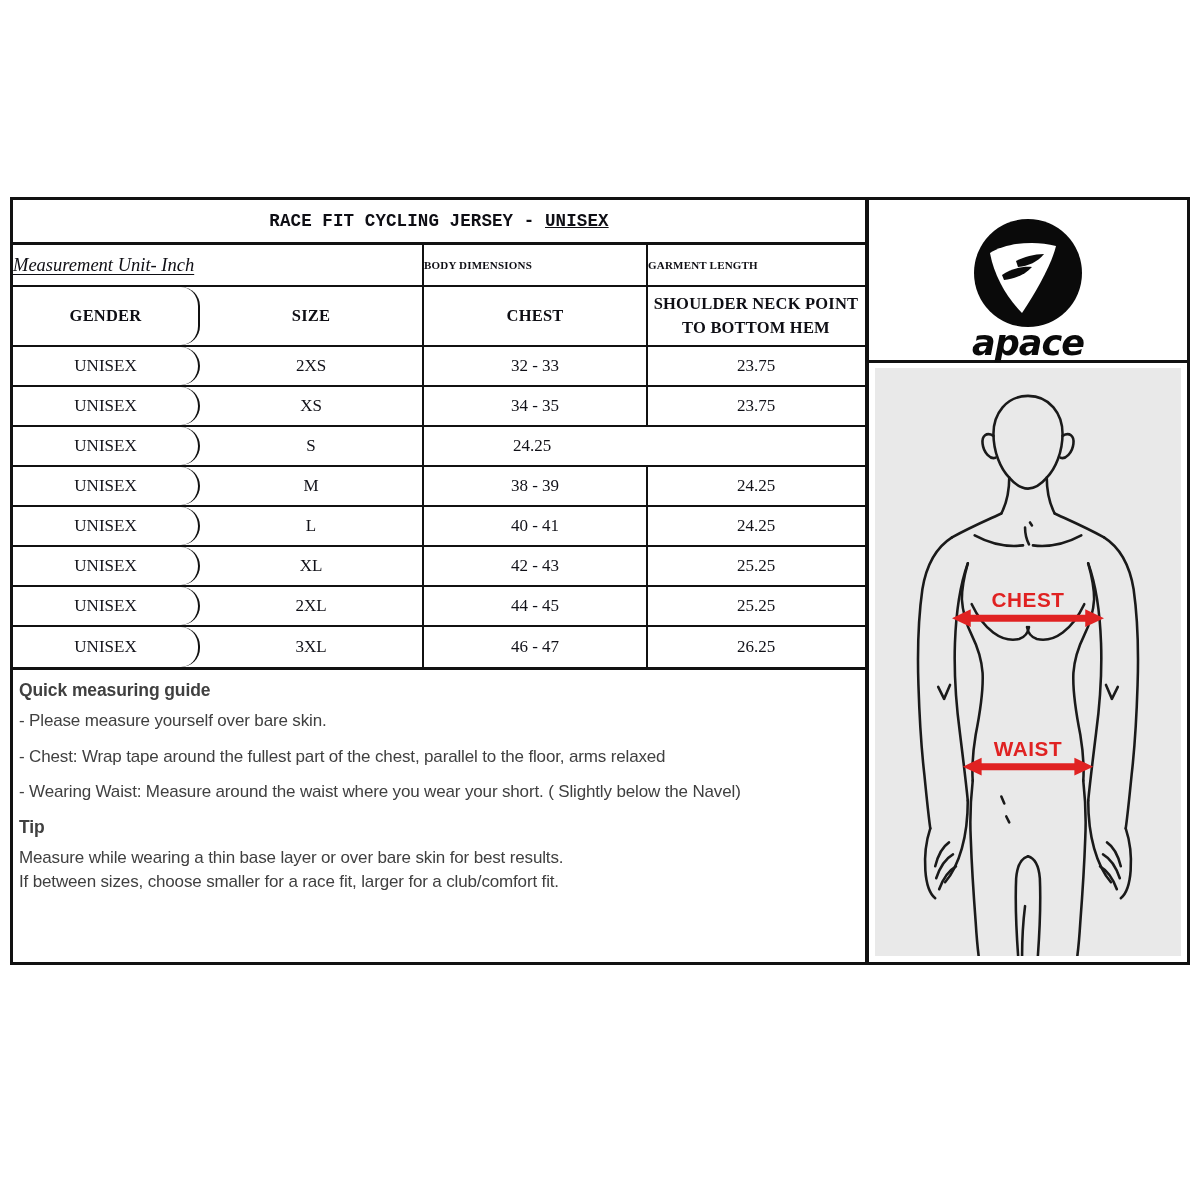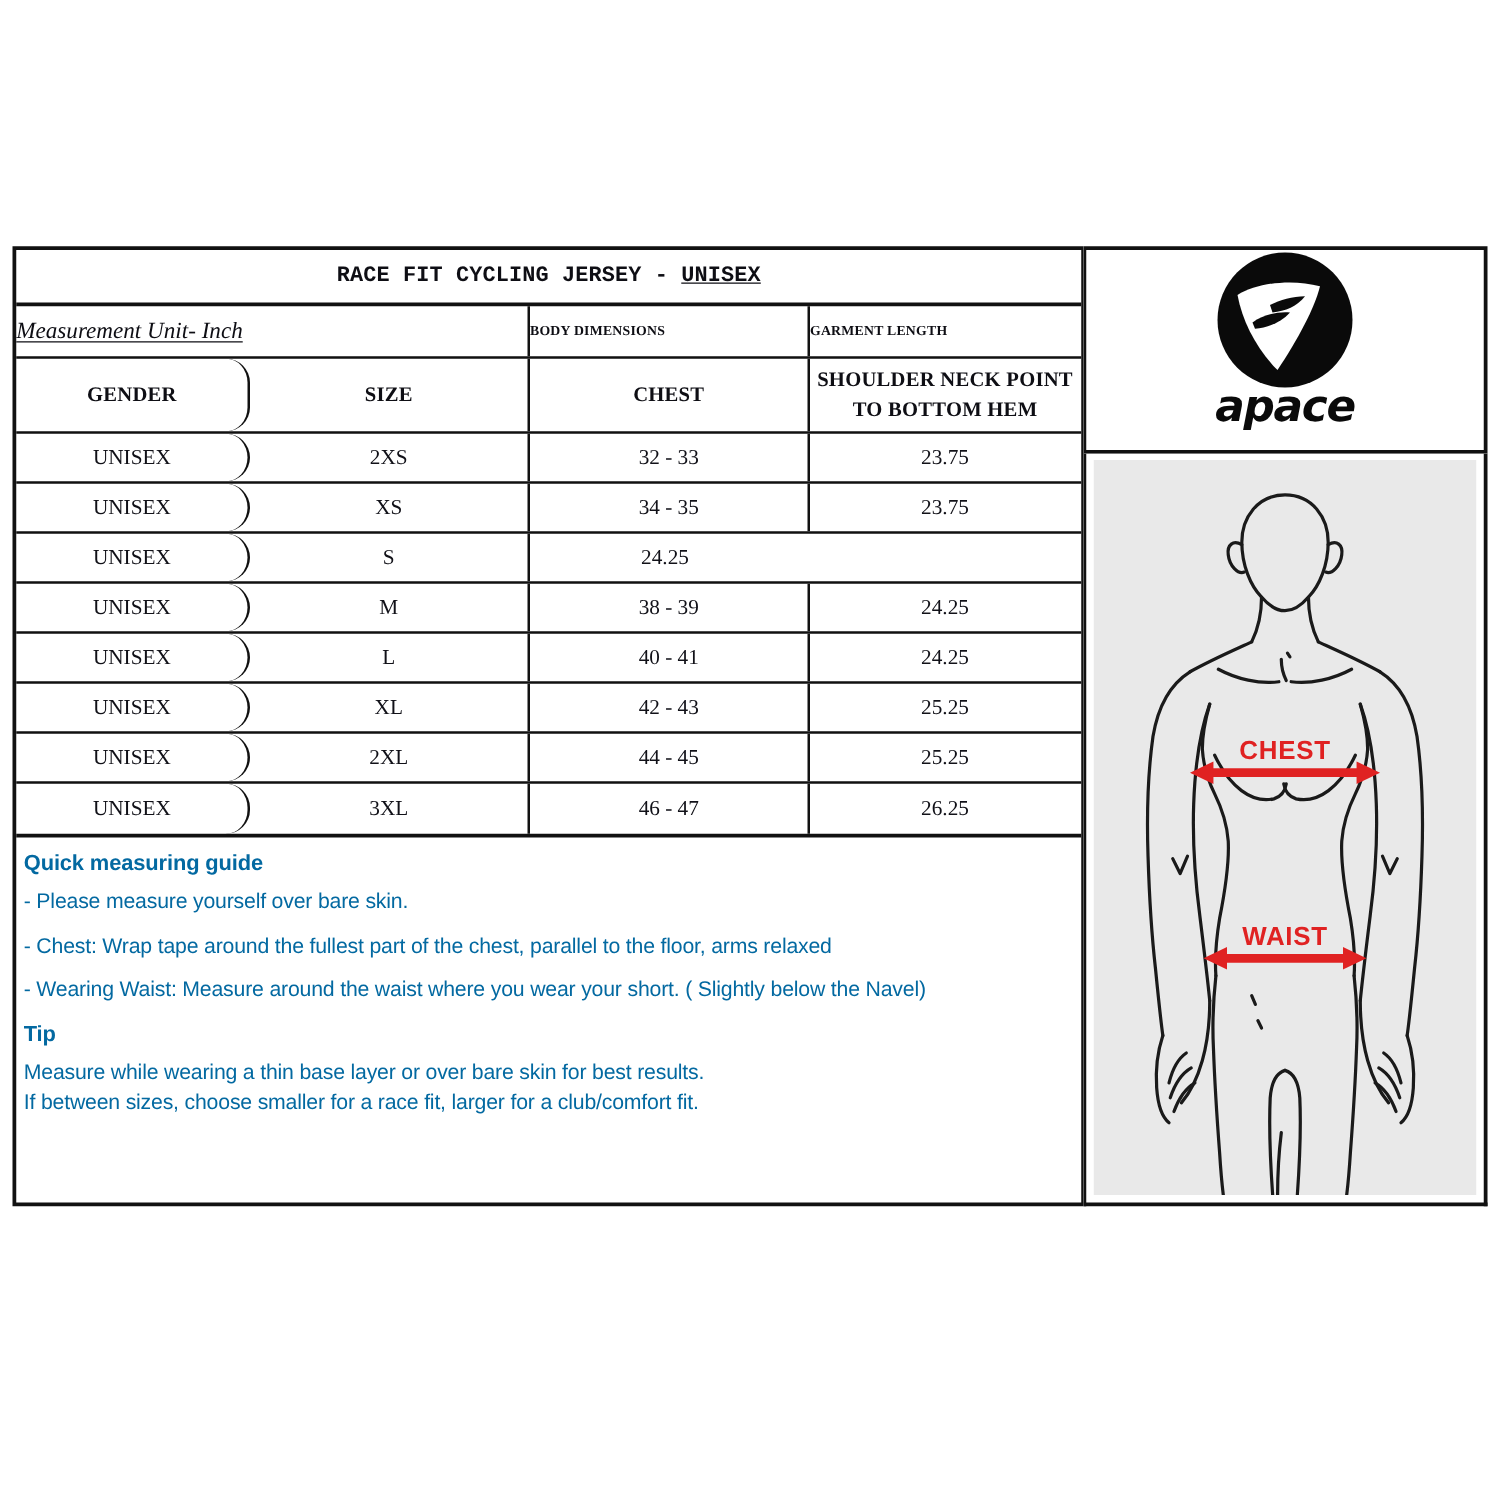--- a/index.html
+++ b/index.html
@@ -137,21 +137,21 @@
     color: #111118;
   }
 
   
   .guide {
     flex: 1;
     border-top: 3px solid #111111;
     padding: 8px 6px 4px 6px;
     box-sizing: border-box;
     font-family: "Liberation Sans", sans-serif;
-    color: #0369a1;
+    color: #404040;
   }
   .guide .g-head {
     font-weight: bold;
     font-size: 17.5px;
     margin: 2px 0 9px 0;
     letter-spacing: -0.1px;
   }
   .guide .g-line {
     font-size: 17px;
     margin: 0 0 13px 0;
@@ -168,21 +168,21 @@
     flex-direction: column;
   }
 
   .logo-panel {
     height: 166px;
     border: 3px solid #111111;
     border-left: 2px solid #111111;
     box-sizing: border-box;
     background: #ffffff;
     display: flex;
-    align-items: flex-start;
+    align-items: flex-end;
     justify-content: center;
   }
   .logo-wrap {
     display: flex;
     flex-direction: column;
     align-items: center;
     justify-content: center;
   }
   .logo-mark { display: block; }
   .logo-word {

